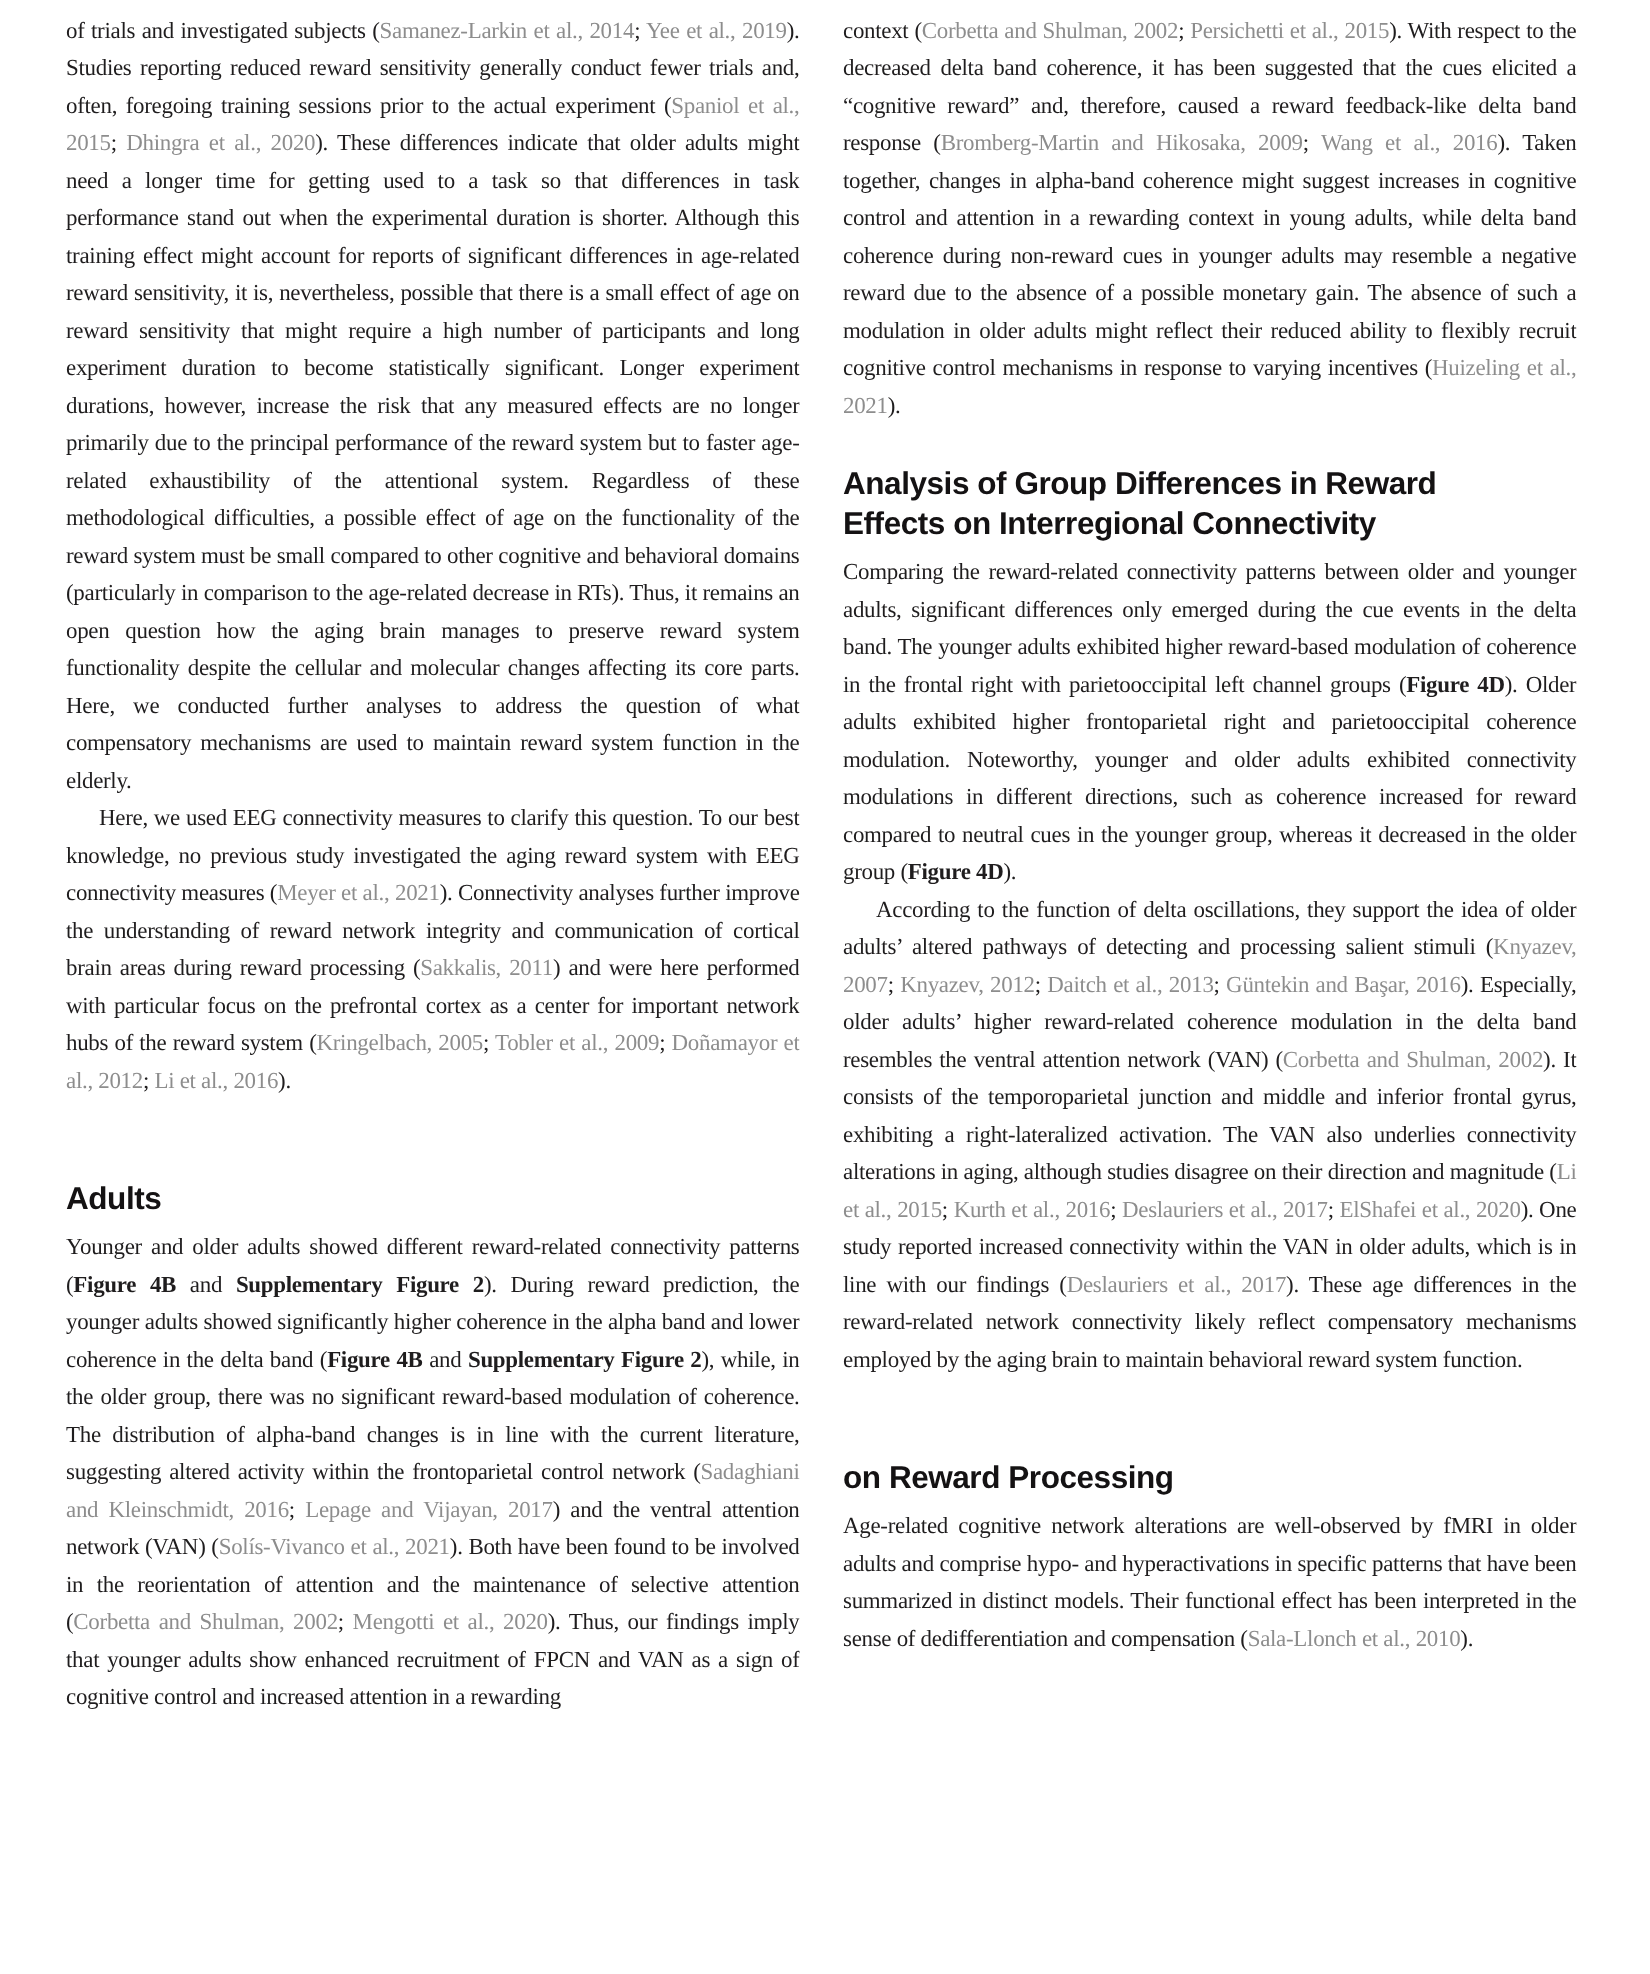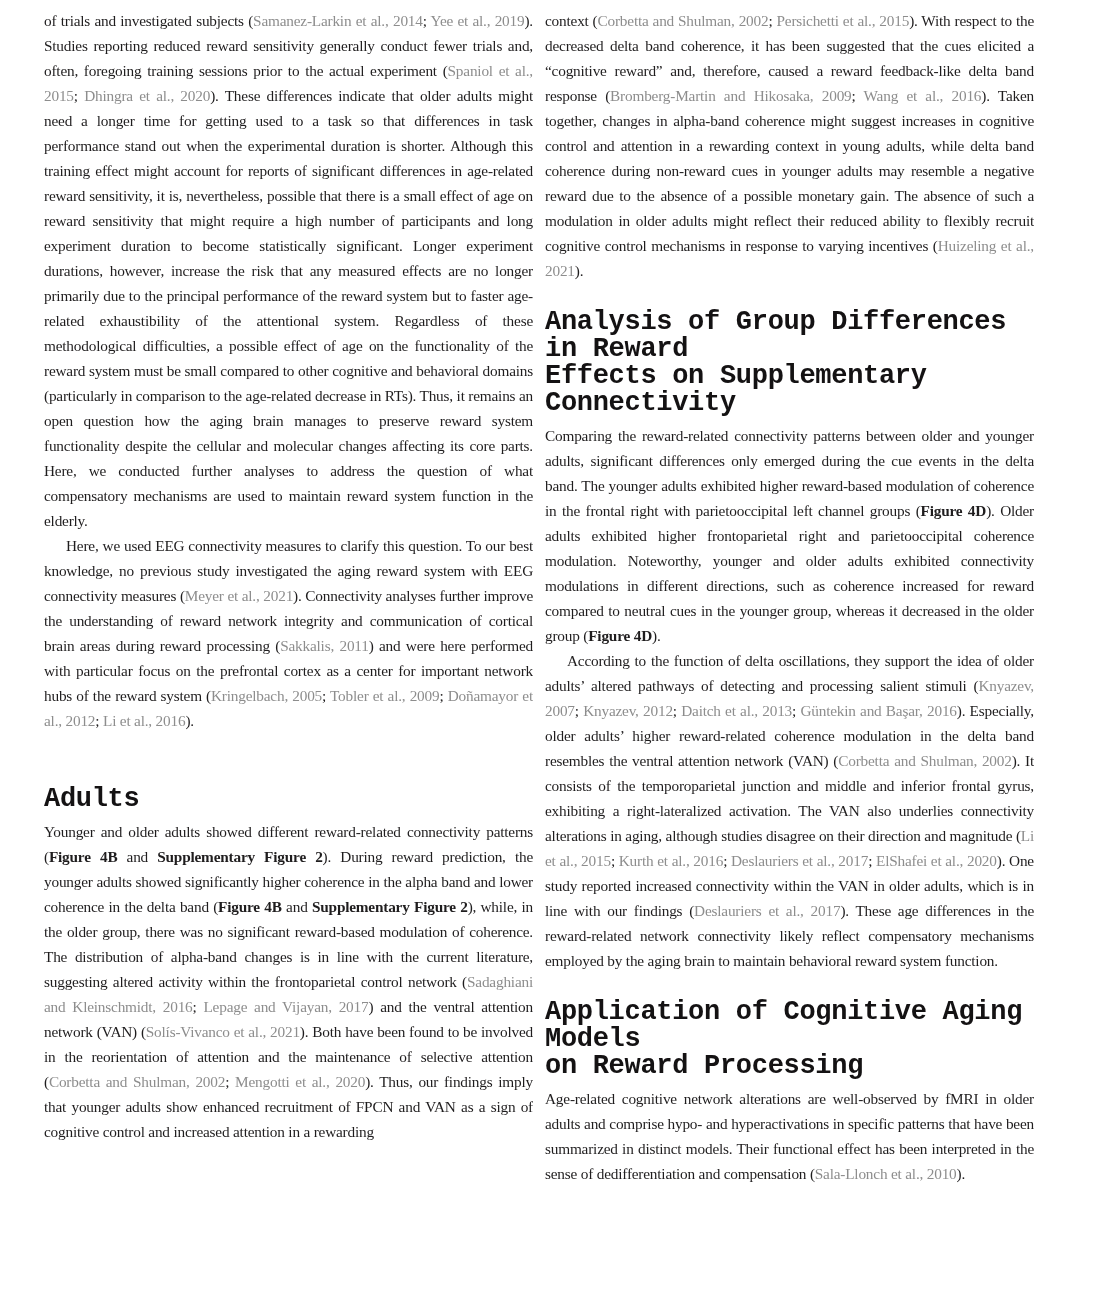--- a/index.html
+++ b/index.html
@@ -6,21 +6,21 @@
     margin: 0;
     padding: 0;
     background: #ffffff;
     width: 1100px;
     height: 1316px;
     overflow: hidden;
   }
   .page {
     display: flex;
     padding: 8px 48px 0 44px;
-    gap: 12px;
+    gap: 29px;
     box-sizing: border-box;
     width: 1100px;
     height: 1316px;
     overflow: hidden;
     background: var(--bg, #ffffff);
   }
   .col {
     width: 489px;
     min-width: 489px;
     height: 1302px;
@@ -33,40 +33,40 @@
     line-height: 25px;
     letter-spacing: -0.2px;
     text-align: justify;
     color: var(--body-text, #1f1d1e);
   }
   p.body-par.indent { text-indent: 22px; }
   span.cite { color: var(--citation, #8d8d8d); }
   span.fig  { font-weight: 700; }
   h2.section-heading {
     margin: 26px 0 6px 0;
-    font-family: Liberation Mono, monospace;
+    font-family: Liberation Sans, sans-serif;
     font-weight: 700;
-    font-size: 27px;
+    font-size: 21px;
     line-height: 27px;
     letter-spacing: -0.3px;
     color: var(--heading, #141213);
   }
   .col > :first-child { margin-top: 0; }
 </style>
 </head>
 <body>
 
 <div class="page">
   <div class="col">
       <p class="body-par"><span>of trials and investigated subjects (</span><span class="cite">Samanez-Larkin et al., 2014</span><span>; </span><span class="cite">Yee et al., 2019</span><span>). Studies reporting reduced reward sensitivity generally conduct fewer trials and, often, foregoing training sessions prior to the actual experiment (</span><span class="cite">Spaniol et al., 2015</span><span>; </span><span class="cite">Dhingra et al., 2020</span><span>). These differences indicate that older adults might need a longer time for getting used to a task so that differences in task performance stand out when the experimental duration is shorter. Although this training effect might account for reports of significant differences in age-related reward sensitivity, it is, nevertheless, possible that there is a small effect of age on reward sensitivity that might require a high number of participants and long experiment duration to become statistically significant. Longer experiment durations, however, increase the risk that any measured effects are no longer primarily due to the principal performance of the reward system but to faster age-related exhaustibility of the attentional system. Regardless of these methodological difficulties, a possible effect of age on the functionality of the reward system must be small compared to other cognitive and behavioral domains (particularly in comparison to the age-related decrease in RTs). Thus, it remains an open question how the aging brain manages to preserve reward system functionality despite the cellular and molecular changes affecting its core parts. Here, we conducted further analyses to address the question of what compensatory mechanisms are used to maintain reward system function in the elderly.</span></p>
       <p class="body-par indent"><span>Here, we used EEG connectivity measures to clarify this question. To our best knowledge, no previous study investigated the aging reward system with EEG connectivity measures (</span><span class="cite">Meyer et al., 2021</span><span>). Connectivity analyses further improve the understanding of reward network integrity and communication of cortical brain areas during reward processing (</span><span class="cite">Sakkalis, 2011</span><span>) and were here performed with particular focus on the prefrontal cortex as a center for important network hubs of the reward system (</span><span class="cite">Kringelbach, 2005</span><span>; </span><span class="cite">Tobler et al., 2009</span><span>; </span><span class="cite">Doñamayor et al., 2012</span><span>; </span><span class="cite">Li et al., 2016</span><span>).</span></p>
       <h2 class="section-heading"><br><span>Adults</span></h2>
       <p class="body-par"><span>Younger and older adults showed different reward-related connectivity patterns (</span><span class="fig">Figure 4B</span><span> and </span><span class="fig">Supplementary Figure 2</span><span>). During reward prediction, the younger adults showed significantly higher coherence in the alpha band and lower coherence in the delta band (</span><span class="fig">Figure 4B</span><span> and </span><span class="fig">Supplementary Figure 2</span><span>), while, in the older group, there was no significant reward-based modulation of coherence. The distribution of alpha-band changes is in line with the current literature, suggesting altered activity within the frontoparietal control network (</span><span class="cite">Sadaghiani and Kleinschmidt, 2016</span><span>; </span><span class="cite">Lepage and Vijayan, 2017</span><span>) and the ventral attention network (VAN) (</span><span class="cite">Solís-Vivanco et al., 2021</span><span>). Both have been found to be involved in the reorientation of attention and the maintenance of selective attention (</span><span class="cite">Corbetta and Shulman, 2002</span><span>; </span><span class="cite">Mengotti et al., 2020</span><span>). Thus, our findings imply that younger adults show enhanced recruitment of FPCN and VAN as a sign of cognitive control and increased attention in a rewarding</span></p>
     </div>
   <div class="col">
       <p class="body-par"><span>context (</span><span class="cite">Corbetta and Shulman, 2002</span><span>; </span><span class="cite">Persichetti et al., 2015</span><span>). With respect to the decreased delta band coherence, it has been suggested that the cues elicited a “cognitive reward” and, therefore, caused a reward feedback-like delta band response (</span><span class="cite">Bromberg-Martin and Hikosaka, 2009</span><span>; </span><span class="cite">Wang et al., 2016</span><span>). Taken together, changes in alpha-band coherence might suggest increases in cognitive control and attention in a rewarding context in young adults, while delta band coherence during non-reward cues in younger adults may resemble a negative reward due to the absence of a possible monetary gain. The absence of such a modulation in older adults might reflect their reduced ability to flexibly recruit cognitive control mechanisms in response to varying incentives (</span><span class="cite">Huizeling et al., 2021</span><span>).</span></p>
-      <h2 class="section-heading"><span>Analysis of Group Differences in Reward</span><br><span>Effects on Supplementary Connectivity</span></h2>
+      <h2 class="section-heading"><span>Analysis of Group Differences in Reward</span><br><span>Effects on Interregional Connectivity</span></h2>
       <p class="body-par"><span>Comparing the reward-related connectivity patterns between older and younger adults, significant differences only emerged during the cue events in the delta band. The younger adults exhibited higher reward-based modulation of coherence in the frontal right with parietooccipital left channel groups (</span><span class="fig">Figure 4D</span><span>). Older adults exhibited higher frontoparietal right and parietooccipital coherence modulation. Noteworthy, younger and older adults exhibited connectivity modulations in different directions, such as coherence increased for reward compared to neutral cues in the younger group, whereas it decreased in the older group (</span><span class="fig">Figure 4D</span><span>).</span></p>
       <p class="body-par indent"><span>According to the function of delta oscillations, they support the idea of older adults’ altered pathways of detecting and processing salient stimuli (</span><span class="cite">Knyazev, 2007</span><span>; </span><span class="cite">Knyazev, 2012</span><span>; </span><span class="cite">Daitch et al., 2013</span><span>; </span><span class="cite">Güntekin and Başar, 2016</span><span>). Especially, older adults’ higher reward-related coherence modulation in the delta band resembles the ventral attention network (VAN) (</span><span class="cite">Corbetta and Shulman, 2002</span><span>). It consists of the temporoparietal junction and middle and inferior frontal gyrus, exhibiting a right-lateralized activation. The VAN also underlies connectivity alterations in aging, although studies disagree on their direction and magnitude (</span><span class="cite">Li et al., 2015</span><span>; </span><span class="cite">Kurth et al., 2016</span><span>; </span><span class="cite">Deslauriers et al., 2017</span><span>; </span><span class="cite">ElShafei et al., 2020</span><span>). One study reported increased connectivity within the VAN in older adults, which is in line with our findings (</span><span class="cite">Deslauriers et al., 2017</span><span>). These age differences in the reward-related network connectivity likely reflect compensatory mechanisms employed by the aging brain to maintain behavioral reward system function.</span></p>
-      <h2 class="section-heading"><span>Application of Cognitive Aging Models</span><br><span>on Reward Processing</span></h2>
+      <h2 class="section-heading"><br><span>on Reward Processing</span></h2>
       <p class="body-par"><span>Age-related cognitive network alterations are well-observed by fMRI in older adults and comprise hypo- and hyperactivations in specific patterns that have been summarized in distinct models. Their functional effect has been interpreted in the sense of dedifferentiation and compensation (</span><span class="cite">Sala-Llonch et al., 2010</span><span>).</span></p>
     </div>
 </div>
 
 </body></html>

